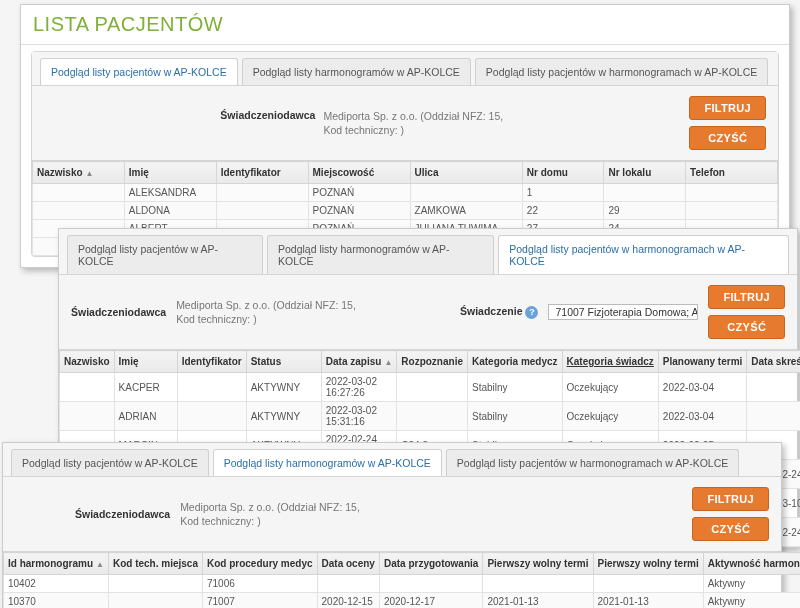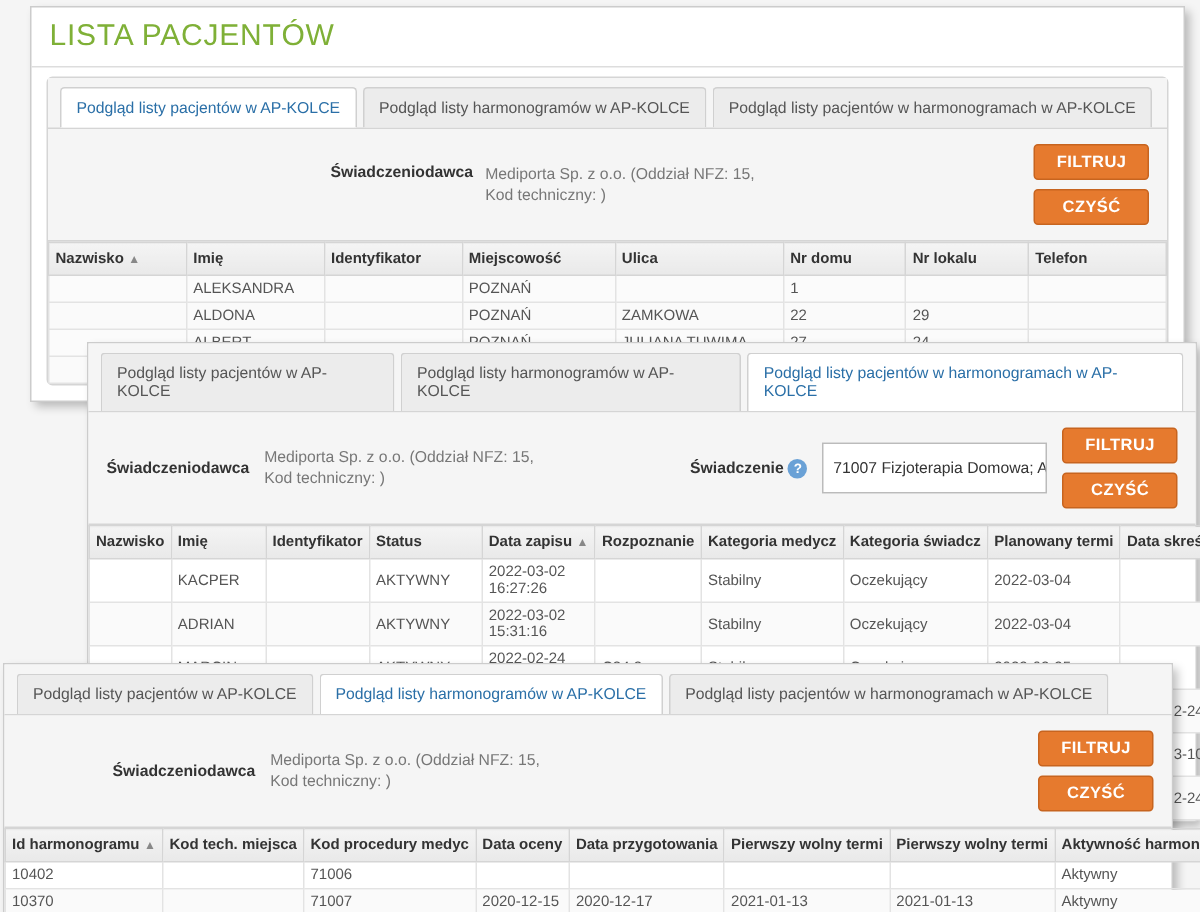--- a/index.html
+++ b/index.html
@@ -16,21 +16,21 @@
 
   .tabs { display: flex; gap: 4px; padding: 6px 8px 0 8px; background: #f5f5f5; border-bottom: 1px solid #d5d5d5; align-items: stretch; }
   .tab { padding: 7px 10px; background: #ececec; border: 1px solid #d0d0d0; border-bottom: none; border-radius: 3px 3px 0 0; color: #555; cursor: pointer; font-size: 10.5px; }
   .tab.active { background: #fff; color: #2a6fa7; }
 
   .form-row { display: flex; align-items: center; padding: 10px 12px 10px 12px; gap: 10px; background: #f5f5f5; border-bottom: 1px solid #d5d5d5; }
   .form-label { font-weight: bold; text-align: right; color: #333; font-size: 10.5px; white-space: nowrap; }
   .form-val { color: #777; font-size: 10.5px; line-height: 1.35; }
   .spacer { flex: 1; }
   .help { display:inline-block; width:13px; height:13px; border-radius:50%; background:#6aa1d6; color:#fff; font-size:9px; text-align:center; line-height:13px; font-weight:bold; margin-left:3px; }
-  .select { display:flex; align-items:center; border:1px solid #bbb; background:#fff; height:34px; padding:0 4px 0 6px; color:#333; font-size:10.5px; width:150px; overflow:hidden; white-space:nowrap; }
+  .select { display:flex; align-items:center; border:1px solid #bbb; background:#fff; height:16px; padding:0 4px 0 6px; color:#333; font-size:10.5px; width:150px; overflow:hidden; white-space:nowrap; }
   .btncol { display:flex; flex-direction:column; gap:6px; }
   .btn-o { background: #e67a2e; color:#fff; font-weight:bold; font-size:11px; padding: 5px 14px; border: 1px solid #c7641f; border-radius: 3px; cursor:pointer; letter-spacing:.3px; }
 
   table { width:100%; border-collapse: collapse; font-size: 10px; }
   th { background: linear-gradient(#f4f4f4,#e9e9e9); border: 1px solid #d5d5d5; padding: 5px 4px; font-weight: bold; color:#333; font-size:10px; text-align:left; white-space:nowrap; overflow:hidden; text-overflow:ellipsis; }
   td { border: 1px solid #e3e3e3; padding: 3px 4px; color:#555; white-space:nowrap; overflow:hidden; text-overflow:ellipsis; }
   tr:nth-child(even) td { background:#fafafa; }
   th .sort { font-size:8px; color:#888; margin-left:3px; }
 </style>
 </head>
@@ -142,21 +142,21 @@
   <table>
     <thead>
         <tr id="t3h">
           <th style="width: 60px;">Nazwisko</th>
           <th style="width: 60px;">Imię</th>
           <th style="width: 60px;">Identyfikator</th>
           <th style="width: 65px;">Status</th>
           <th style="width: 72px;">Data zapisu<span class="sort">▲</span></th>
           <th style="width: 65px;">Rozpoznanie</th>
           <th style="width: 75px;">Kategoria medycz</th>
-          <th style="width: 75px;">Kategoria świadcz</th>
+          <th style="width: 75px; text-decoration: underline;">Kategoria świadcz</th>
           <th style="width: 75px;">Planowany termi</th>
           <th style="width: 75px;">Data skreślenia</th>
         </tr>
       </thead>
     <tbody id="t3b">
         <tr>
           <td></td>
           <td>KACPER</td>
           <td></td>
           <td>AKTYWNY</td>

